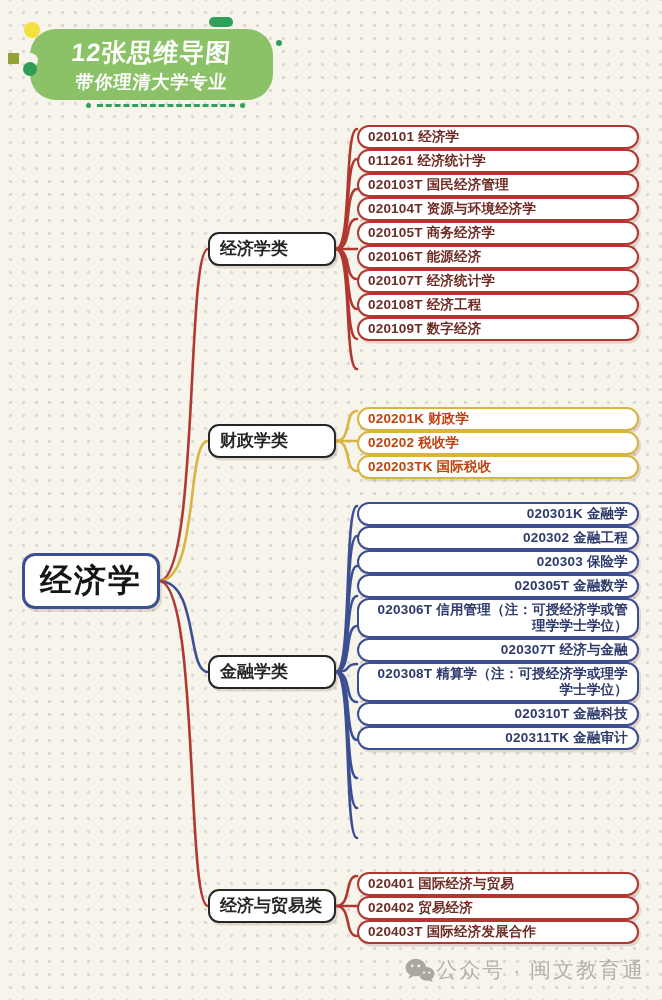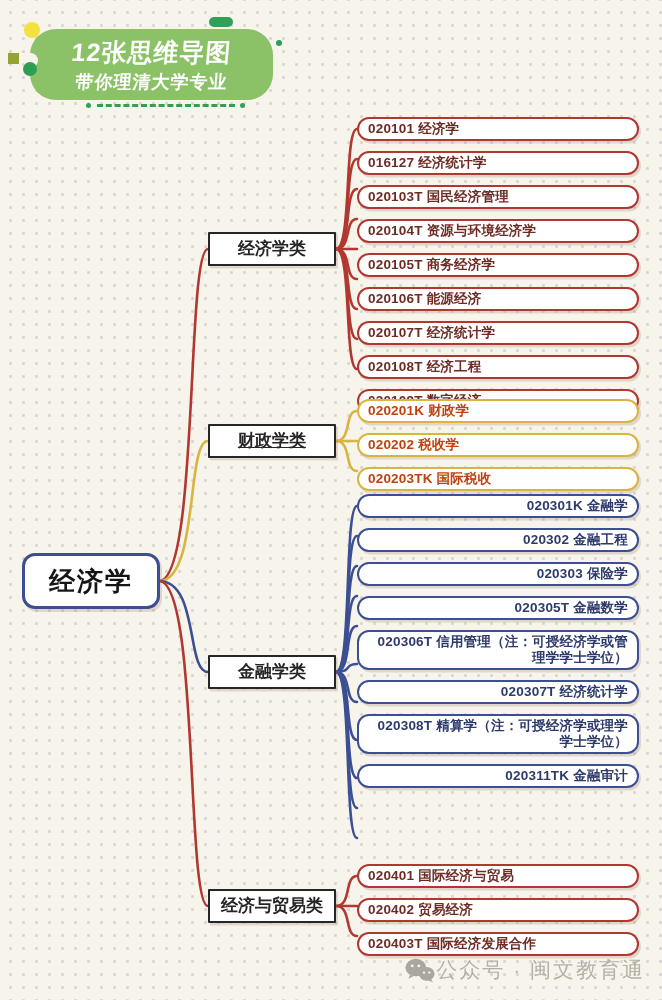--- a/index.html
+++ b/index.html
@@ -6,45 +6,45 @@
   #canvas{
     position:relative;width:662px;height:1000px;overflow:hidden;
     background-color:#f7f4eb;
     background-image:radial-gradient(circle, rgba(198,188,194,.55) 1.3px, transparent 1.7px);
     background-size:13px 13px;background-position:4px 6px;
     font-family:"Liberation Sans","DejaVu Sans",sans-serif;
   }
   #connectors{position:absolute;left:0;top:0;z-index:1;}
 
   
-  .group{position:absolute;left:357px;width:282px;display:flex;flex-direction:column;gap:10px;z-index:2;}
+  .group{position:absolute;left:357px;width:282px;display:flex;flex-direction:column;gap:0;z-index:2;margin-top:8px;}
   .leaf{
     box-sizing:border-box;background:#fff;border:2.4px solid;border-radius:12px;
     padding:2px 9px;font-size:13.5px;font-weight:700;line-height:16px;letter-spacing:.2px;
     box-shadow:2px 2.5px 0 rgba(150,110,90,.22);
   }
   .c-red{border-color:#b13831;color:#6e2b24;}
   .c-yellow{border-color:#d9b441;color:#c2410c;}
   .c-blue{border-color:#3c4f93;color:#2d3a6b;text-align:right;}
   .b-red{border-color:#b13831;}
-  .b-yellow{border-color:#d9b441;text-decoration:underline;}
+  .b-yellow{border-color:#d9b441;}
   .b-blue{border-color:#3c4f93;}
 
   .blabel{
     position:absolute;right:326px;z-index:2;box-sizing:border-box;
-    background:#fff;border:2.6px solid;border-radius:1px;
-    min-width:128px;text-align:center;padding:5px 10px;
+    background:#fff;border:2.6px solid;border-radius:11px;
+    min-width:128px;padding:5px 10px;
     font-size:17px;font-weight:800;line-height:20px;color:#262626;
     box-shadow:2px 2.5px 0 rgba(150,110,90,.22);white-space:nowrap;
   }
   .rootnode{
     position:absolute;left:22px;top:553px;width:138px;height:56px;z-index:2;box-sizing:border-box;
     background:#fff;border:3px solid #3c4f93;border-radius:13px;
     display:flex;align-items:center;justify-content:center;
-    font-size:26px;font-weight:800;color:#151515;letter-spacing:2px;
+    font-size:32px;font-weight:800;color:#151515;letter-spacing:2px;
     box-shadow:2px 3px 0 rgba(150,110,90,.22);
   }
 
   
   .badge{
     position:absolute;left:30px;top:29px;width:243px;height:71px;z-index:3;
     background:#8cc267;border-radius:26px;text-align:center;
   }
   .badge-line1{margin-top:7px;font-size:25px;font-weight:800;color:#fff;letter-spacing:1px;transform:skewX(-5deg);}
   .badge-line2{margin-top:1px;font-size:18px;font-weight:800;color:#fff;letter-spacing:1px;transform:skewX(-5deg);}
@@ -123,21 +123,21 @@
 
   <div class="rootnode" id="rootNode">经济学</div>
 
   <div class="blabel b-red" id="bl0" style="top: 232px;">经济学类</div>
   <div class="blabel b-yellow" id="bl1" style="top: 424px;">财政学类</div>
   <div class="blabel b-red" id="bl3" style="top: 889px;">经济与贸易类</div>
   <div class="blabel b-blue" id="bl2" style="top:655px">金融学类</div>
 
   <div class="group" id="g0" style="top:117px">
     <div class="leaf c-red">020101 经济学</div>
-    <div class="leaf c-red">016127 经济统计学</div>
+    <div class="leaf c-red">011261 经济统计学</div>
     <div class="leaf c-red">020103T 国民经济管理</div>
     <div class="leaf c-red">020104T 资源与环境经济学</div>
     <div class="leaf c-red">020105T 商务经济学</div>
     <div class="leaf c-red">020106T 能源经济</div>
     <div class="leaf c-red">020107T 经济统计学</div>
     <div class="leaf c-red">020108T 经济工程</div>
     <div class="leaf c-red">020109T 数字经济</div>
   </div>
 
   <div class="group" id="g1" style="top:399px">
@@ -145,22 +145,23 @@
     <div class="leaf c-yellow">020202 税收学</div>
     <div class="leaf c-yellow">020203TK 国际税收</div>
   </div>
 
   <div class="group" id="g2" style="top:494px">
     <div class="leaf c-blue">020301K 金融学</div>
     <div class="leaf c-blue">020302 金融工程</div>
     <div class="leaf c-blue">020303 保险学</div>
     <div class="leaf c-blue">020305T 金融数学</div>
     <div class="leaf c-blue">020306T 信用管理（注：可授经济学或管理学学士学位）</div>
-    <div class="leaf c-blue">020307T 经济统计学</div>
+    <div class="leaf c-blue">020307T 经济与金融</div>
     <div class="leaf c-blue">020308T 精算学（注：可授经济学或理学学士学位）</div>
+    <div class="leaf c-blue">020310T 金融科技</div>
     <div class="leaf c-blue">020311TK 金融审计</div>
   </div>
 
   <div class="group" id="g3" style="top:864px">
     <div class="leaf c-red">020401 国际经济与贸易</div>
     <div class="leaf c-red">020402 贸易经济</div>
     <div class="leaf c-red">020403T 国际经济发展合作</div>
   </div>
 
   <div class="footer">

